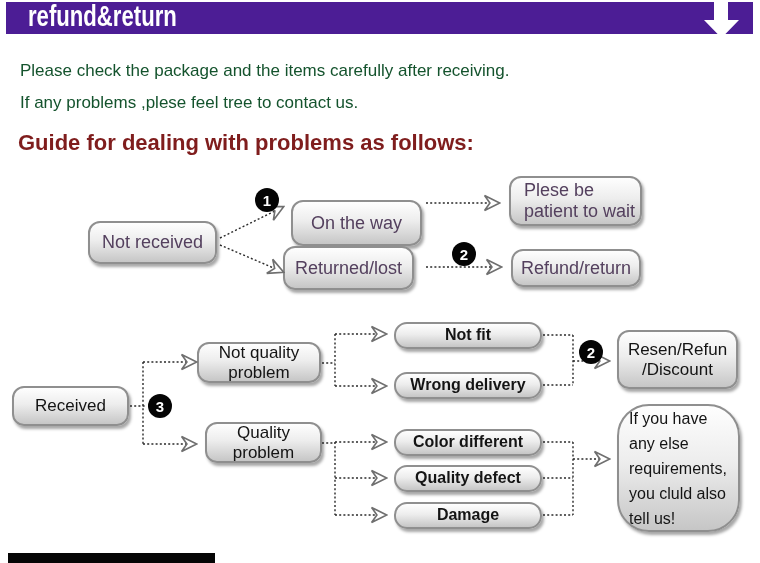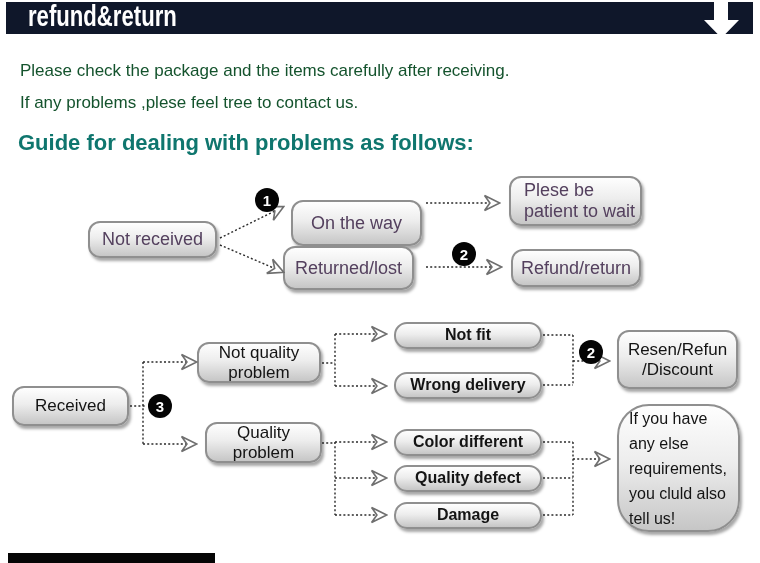--- a/index.html
+++ b/index.html
@@ -4,34 +4,34 @@
 <style>
   html,body{margin:0;padding:0;}
   body{
     width:760px;height:563px;position:relative;overflow:hidden;
     background:#ffffff;
     font-family:"Liberation Sans", sans-serif;
   }
   .abs{position:absolute;}
   
   .topbar{
-    left:6px;top:2px;width:747px;height:32px;background:#0f172a;z-index:1;
+    left:6px;top:2px;width:747px;height:32px;background:#4c1d95;z-index:1;
   }
   .topbar-title{
     position:absolute;left:22px;top:0;height:32px;line-height:31px;
     color:#ffffff;font-size:27px;font-weight:700;letter-spacing:0px;
     transform:scaleX(.82) scaleY(1.06);transform-origin:left center;
     white-space:nowrap;
   }
   .botbar{
     left:8px;top:553px;width:207px;height:10px;background:#050505;z-index:1;
   }
   
   .intro{color:#14532d;font-size:17px;white-space:nowrap;z-index:2;}
-  .guide{color:#0f766e;font-size:22px;font-weight:700;white-space:nowrap;z-index:2;}
+  .guide{color:#7f1d1d;font-size:22px;font-weight:700;white-space:nowrap;z-index:2;}
   
   .node{
     position:absolute;z-index:2;
     background:linear-gradient(180deg,#fefefe 0%,#ededed 45%,#c6c6c6 100%);
     border:2px solid #8f8f8f;border-radius:12px;
     box-shadow:2px 3px 3px rgba(0,0,0,.35);
     display:flex;align-items:center;justify-content:center;
     box-sizing:border-box;
     color:#141414;text-align:center;white-space:pre-line;line-height:1.15;
   }
@@ -55,21 +55,21 @@
 <div class="abs topbar">
   <div class="topbar-title">refund&amp;return</div>
 </div>
 
 <div class="abs botbar"></div>
 
 <div class="abs intro" style="left:20px;top:61px;">Please check the package and the items carefully after receiving.</div>
 <div class="abs intro" style="left:20px;top:93px;">If any problems ,plese feel tree to contact us.</div>
 <div class="abs guide" style="left:18px;top:130px;">Guide for dealing with problems as follows:</div>
 
-<div class="node purple fs18" style="left:88px;top:221px;width:129px;height:37px;">Not received</div>
+<div class="node purple fs18" style="left:88px;top:221px;width:129px;height:43px;">Not received</div>
 <div class="node purple fs18" style="left:291px;top:200px;width:131px;height:46px;">On the way</div>
 <div class="node purple fs18" style="left:283px;top:246px;width:131px;height:44px;">Returned/lost</div>
 <div class="node purple fs18 leftal" style="left:509px;top:176px;width:133px;height:50px;">Plese be
 patient to wait</div>
 <div class="node purple fs18" style="left:511px;top:249px;width:130px;height:38px;">Refund/return</div>
 
 <div class="node fs17" style="left:12px;top:386px;width:117px;height:40px;">Received</div>
 <div class="node fs17" style="left:197px;top:342px;width:124px;height:41px;">Not quality
 problem</div>
 <div class="node fs17" style="left:205px;top:422px;width:117px;height:41px;">Quality

